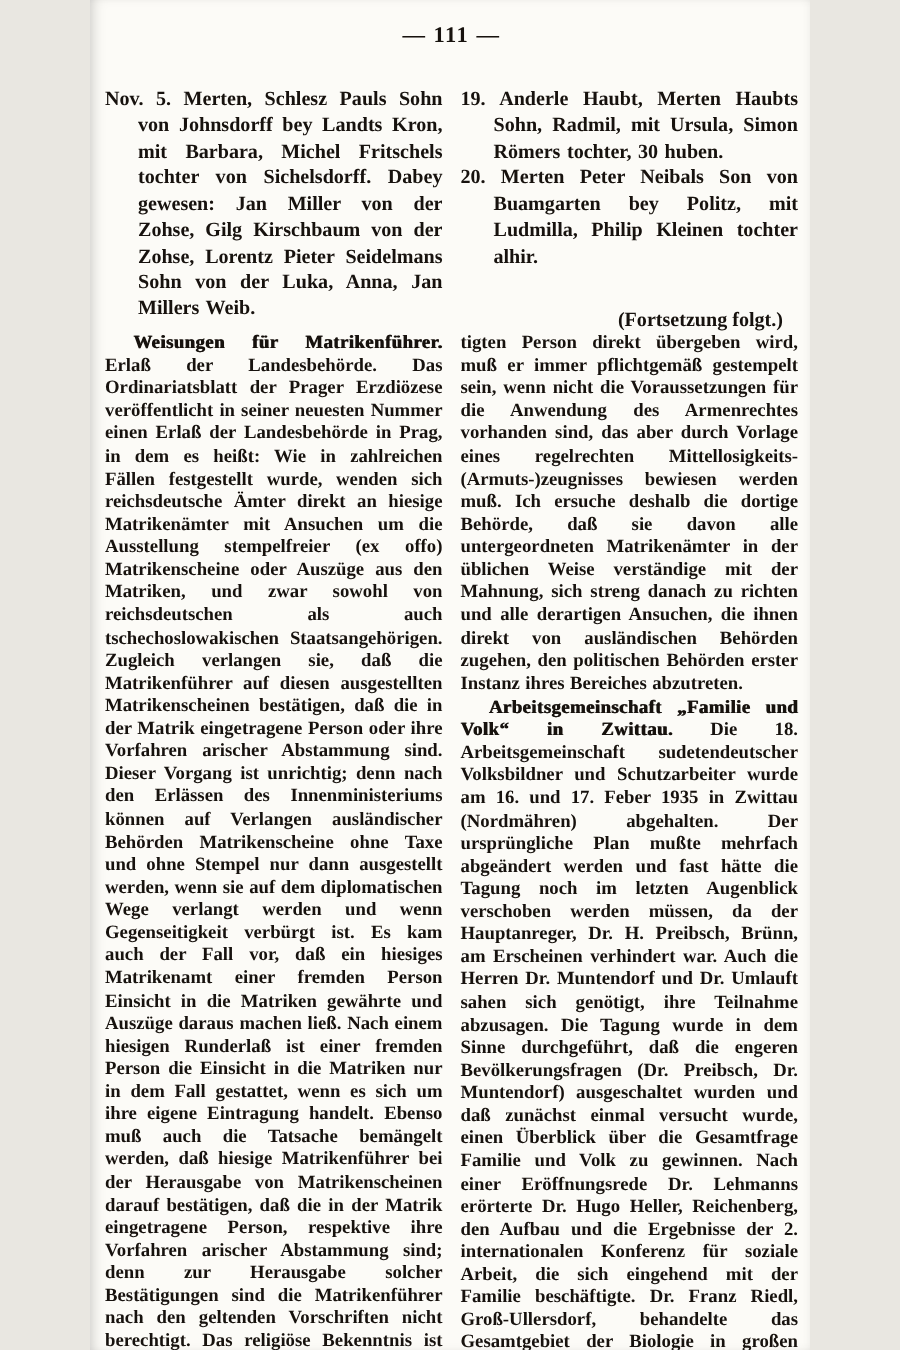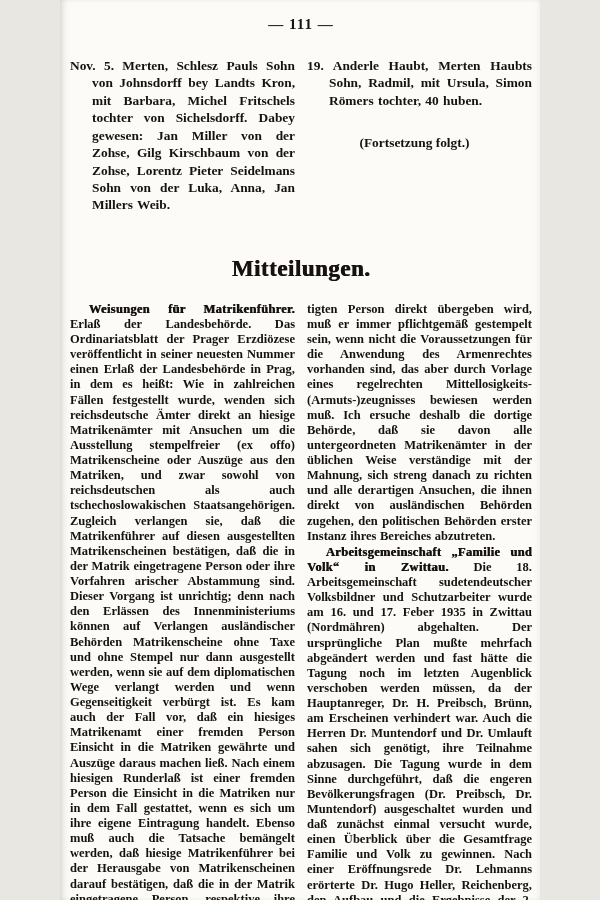--- a/index.html
+++ b/index.html
@@ -36,21 +36,21 @@
     margin: 0;
     font-size: 13.4px;
     line-height: 1.3;
     text-align: justify;
     padding-left: 22px;
     text-indent: -22px;
     word-spacing: 1px;
   }
   .continuation {
     margin-top: 26px;
-    text-align: center;
+    text-align: right;
     font-size: 13.4px;
     padding-right: 10px;
   }
   .section-heading {
     margin: 42px 0 20px 0;
     text-align: center;
     font-size: 23px;
     font-weight: bold;
     letter-spacing: 0.5px;
     text-shadow: 0.6px 0 0 currentColor;
@@ -79,26 +79,26 @@
 
 <div class="sheet">
 
   <div class="page-number">— 111 —</div>
 
   <div class="two-col records">
     <div>
       <p>Nov. 5. Merten, Schlesz Pauls Sohn von Johnsdorff bey Landts Kron, mit Barbara, Michel Fritschels tochter von Sichelsdorff. Dabey gewesen: Jan Miller von der Zohse, Gilg Kirschbaum von der Zohse, Lorentz Pieter Seidelmans Sohn von der Luka, Anna, Jan Millers Weib.</p>
     </div>
     <div>
-      <p>19. Anderle Haubt, Merten Haubts Sohn, Radmil, mit Ursula, Simon Römers tochter, 40 huben.</p>
+      <p>19. Anderle Haubt, Merten Haubts Sohn, Radmil, mit Ursula, Simon Römers tochter, 30 huben.</p>
+      <p>20. Merten Peter Neibals Son von Buamgarten bey Politz, mit Ludmilla, Philip Kleinen tochter alhir.</p>
       <div class="continuation">(Fortsetzung folgt.)</div>
     </div>
   </div>
 
-  <h1 class="section-heading">Mitteilungen.</h1>
 
   <div class="two-col articles">
     <div>
       <p class="indented"><span class="lead">Weisungen für Matrikenführer.</span> <span>Erlaß der Landesbehörde. Das Ordinariatsblatt der Prager Erzdiözese veröffentlicht in seiner neuesten Nummer einen Erlaß der Landesbehörde in Prag, in dem es heißt: Wie in zahlreichen Fällen festgestellt wurde, wenden sich reichsdeutsche Ämter direkt an hiesige Matrikenämter mit Ansuchen um die Ausstellung stempelfreier (ex offo) Matrikenscheine oder Auszüge aus den Matriken, und zwar sowohl von reichsdeutschen als auch tschechoslowakischen Staatsangehörigen. Zugleich verlangen sie, daß die Matrikenführer auf diesen ausgestellten Matrikenscheinen bestätigen, daß die in der Matrik eingetragene Person oder ihre Vorfahren arischer Abstammung sind. Dieser Vorgang ist unrichtig; denn nach den Erlässen des Innenministeriums können auf Verlangen ausländischer Behörden Matrikenscheine ohne Taxe und ohne Stempel nur dann ausgestellt werden, wenn sie auf dem diplomatischen Wege verlangt werden und wenn Gegenseitigkeit verbürgt ist. Es kam auch der Fall vor, daß ein hiesiges Matrikenamt einer fremden Person Einsicht in die Matriken gewährte und Auszüge daraus machen ließ. Nach einem hiesigen Runderlaß ist einer fremden Person die Einsicht in die Matriken nur in dem Fall gestattet, wenn es sich um ihre eigene Eintragung handelt. Ebenso muß auch die Tatsache bemängelt werden, daß hiesige Matrikenführer bei der Herausgabe von Matrikenscheinen darauf bestätigen, daß die in der Matrik eingetragene Person, respektive ihre Vorfahren arischer Abstammung sind; denn zur Herausgabe solcher Bestätigungen sind die Matrikenführer nach den geltenden Vorschriften nicht berechtigt. Das religiöse Bekenntnis ist ersichtlich aus der entsprechenden Rubrik, die immer ausgefüllt werden muß. Wenn ein Matrikenschein der berech-</span></p>
     </div>
     <div>
       <p><span>tigten Person direkt übergeben wird, muß er immer pflichtgemäß gestempelt sein, wenn nicht die Voraussetzungen für die Anwendung des Armenrechtes vorhanden sind, das aber durch Vorlage eines regelrechten Mittellosigkeits-(Armuts-)zeugnisses bewiesen werden muß. Ich ersuche deshalb die dortige Behörde, daß sie davon alle untergeordneten Matrikenämter in der üblichen Weise verständige mit der Mahnung, sich streng danach zu richten und alle derartigen Ansuchen, die ihnen direkt von ausländischen Behörden zugehen, den politischen Behörden erster Instanz ihres Bereiches abzutreten.</span></p>
       <p class="indented"><span class="lead">Arbeitsgemeinschaft „Familie und Volk“ in Zwittau.</span> <span>Die 18. Arbeitsgemeinschaft sudetendeutscher Volksbildner und Schutzarbeiter wurde am 16. und 17. Feber 1935 in Zwittau (Nordmähren) abgehalten. Der ursprüngliche Plan mußte mehrfach abgeändert werden und fast hätte die Tagung noch im letzten Augenblick verschoben werden müssen, da der Hauptanreger, Dr. H. Preibsch, Brünn, am Erscheinen verhindert war. Auch die Herren Dr. Muntendorf und Dr. Umlauft sahen sich genötigt, ihre Teilnahme abzusagen. Die Tagung wurde in dem Sinne durchgeführt, daß die engeren Bevölkerungsfragen (Dr. Preibsch, Dr. Muntendorf) ausgeschaltet wurden und daß zunächst einmal versucht wurde, einen Überblick über die Gesamtfrage Familie und Volk zu gewinnen. Nach einer Eröffnungsrede Dr. Lehmanns erörterte Dr. Hugo Heller, Reichenberg, den Aufbau und die Ergebnisse der 2. internationalen Konferenz für soziale Arbeit, die sich eingehend mit der Familie beschäftigte. Dr. Franz Riedl, Groß-Ullersdorf, behandelte das Gesamtgebiet der Biologie in großen Umrissen, um damit eine Grundlage für das Verständnis der Bevölkerungs- und Familienentwicklung zu geben.</span></p>
     </div>
   </div>

